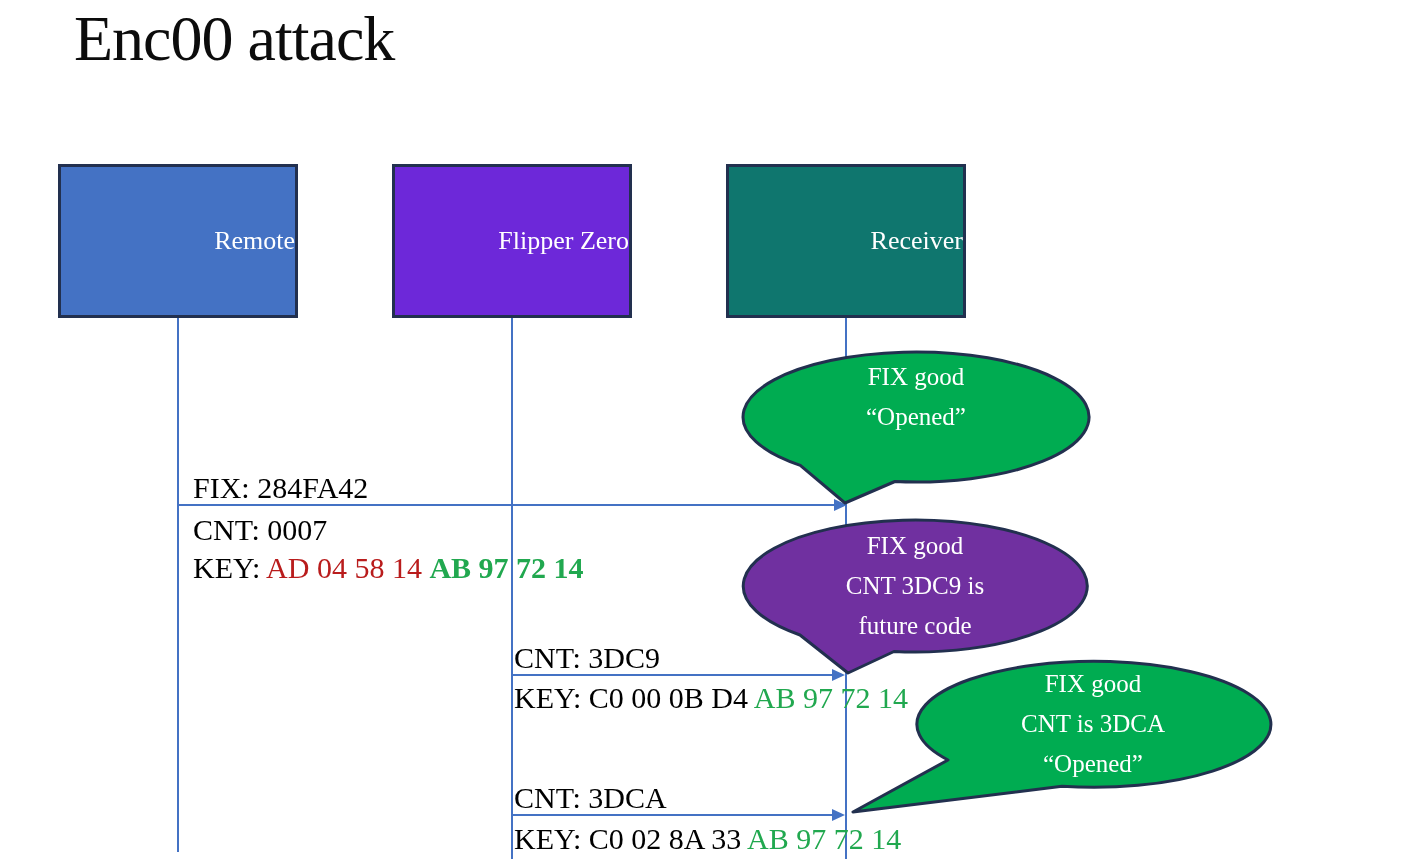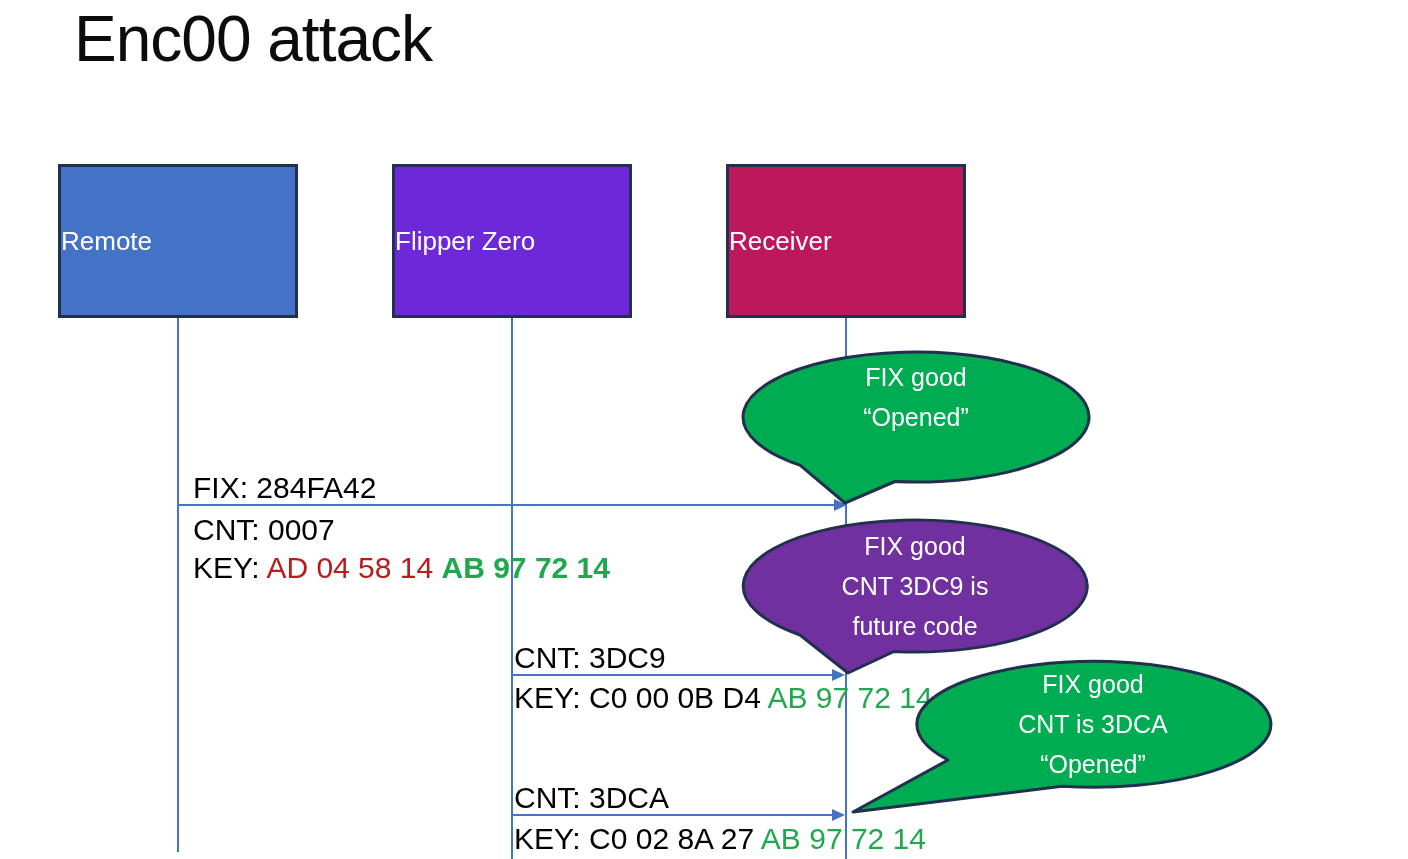--- a/index.html
+++ b/index.html
@@ -1,36 +1,36 @@
 <!DOCTYPE html>
 <html><head>
 <meta charset="utf-8">
 <style>
   html,body{margin:0;padding:0;background:#ffffff;}
   #slide{
     position:relative;
     width:1324px;height:859px;
     background:#ffffff;
     overflow:hidden;
-    font-family:Liberation Sans, sans-serif;
+    font-family:Liberation Serif, serif;
   }
   .slide-title{
     position:absolute;left:74px;top:2px;
     font-size:64px;font-weight:300;letter-spacing:-1px;
     color:#0c0c0c;margin:0;
   }
   .actor-box{
     position:absolute;top:164px;height:154px;width:240px;
     border:3px solid #22304F;box-sizing:border-box;
-    display:flex;align-items:center;justify-content:flex-start;
+    display:flex;align-items:center;justify-content:flex-end;
     color:#ffffff;font-size:26px;
   }
   .actor-remote{left:58px;background:#4472C4;}
   .actor-flipper{left:392px;background:#6d28d9;}
-  .actor-receiver{left:726px;background:#be185d;}
+  .actor-receiver{left:726px;background:#0f766e;}
   .lifeline{
     position:absolute;top:318px;width:1.5px;background:#4472C4;
   }
   .ll-remote{left:177px;height:534px;}
   .ll-flipper{left:511px;height:541px;}
   .ll-receiver{left:845px;height:541px;}
   .msg-arrow{
     position:absolute;height:2px;background:#4472C4;
   }
   .msg-arrow::after{
@@ -97,21 +97,21 @@
     <span>CNT: 3DC9</span>
   </div>
   <div class="msg-label" style="left:514px;top:681px;">
     <span>KEY: C0 00 0B D4 </span><span class="green">AB 97 72 14</span>
   </div>
 
   <div class="msg-label" style="left:514px;top:781px;">
     <span>CNT: 3DCA</span>
   </div>
   <div class="msg-label" style="left:514px;top:822px;">
-    <span>KEY: C0 02 8A 27 </span><span class="green">AB 97 72 14</span>
+    <span>KEY: C0 02 8A 33 </span><span class="green">AB 97 72 14</span>
   </div>
 
   <svg class="callout-layer" width="1408" height="859" viewBox="0 0 1408 859">
     <path d="M 845,503 L 894.9,481.5 A 173 65 0 1 0 800.3,465.3 Z" fill="#00AC51" stroke="#22304F" stroke-width="3" stroke-linejoin="round"></path>
     <path d="M 848,673 L 894,651.5 A 172 66 0 1 0 800,635 Z" fill="#7030A0" stroke="#22304F" stroke-width="3" stroke-linejoin="round"></path>
     <path d="M 853,812 L 1062,786.3 A 177 63 0 1 0 948,760 Z" fill="#00AC51" stroke="#22304F" stroke-width="3" stroke-linejoin="round"></path>
   </svg>
 
   <div class="callout-text ct-1">
     <div>FIX good</div>

